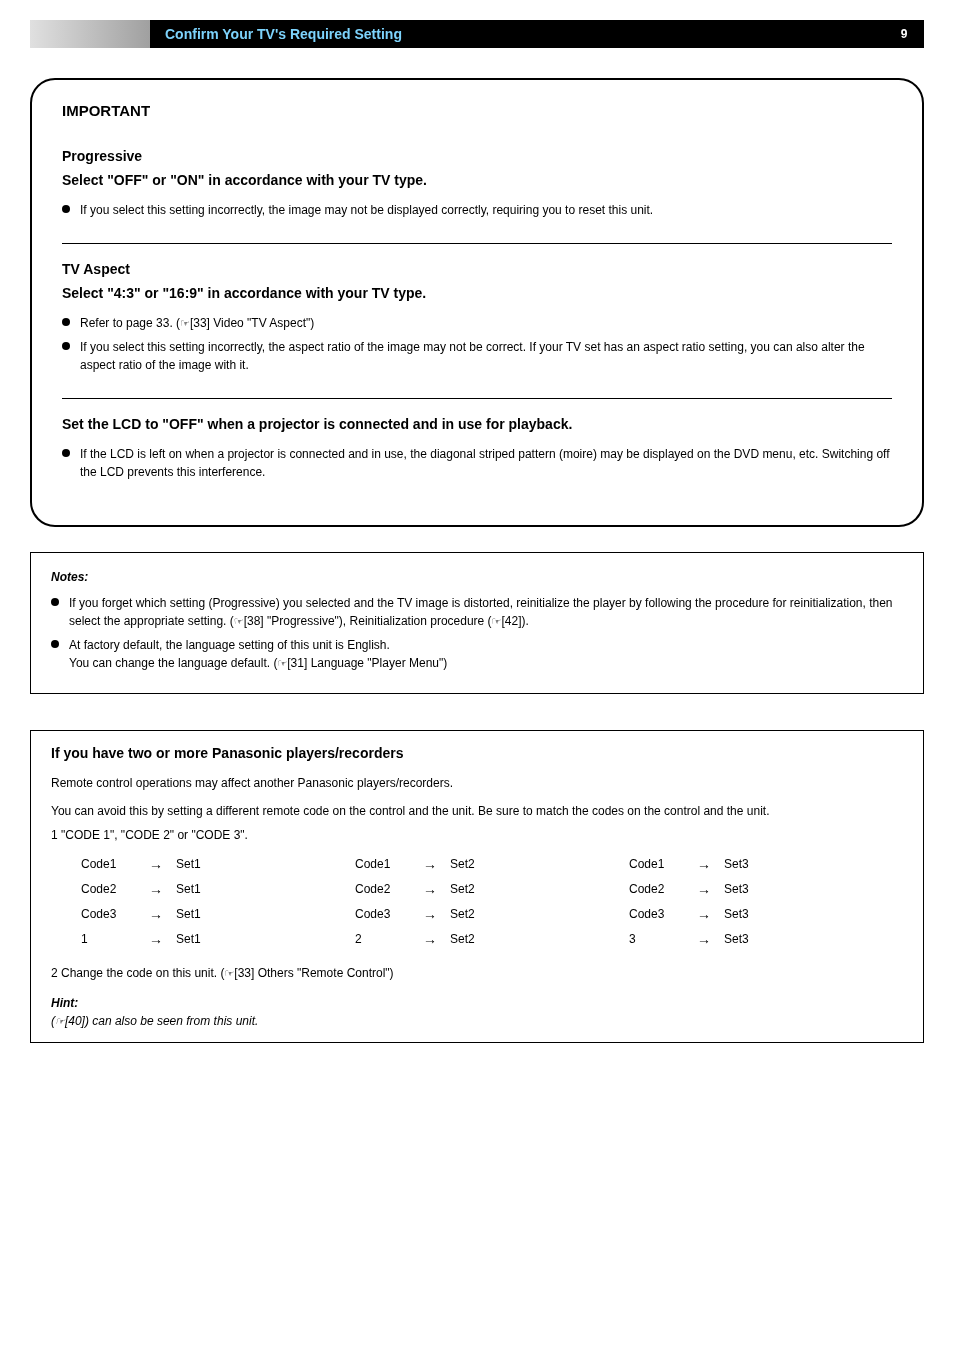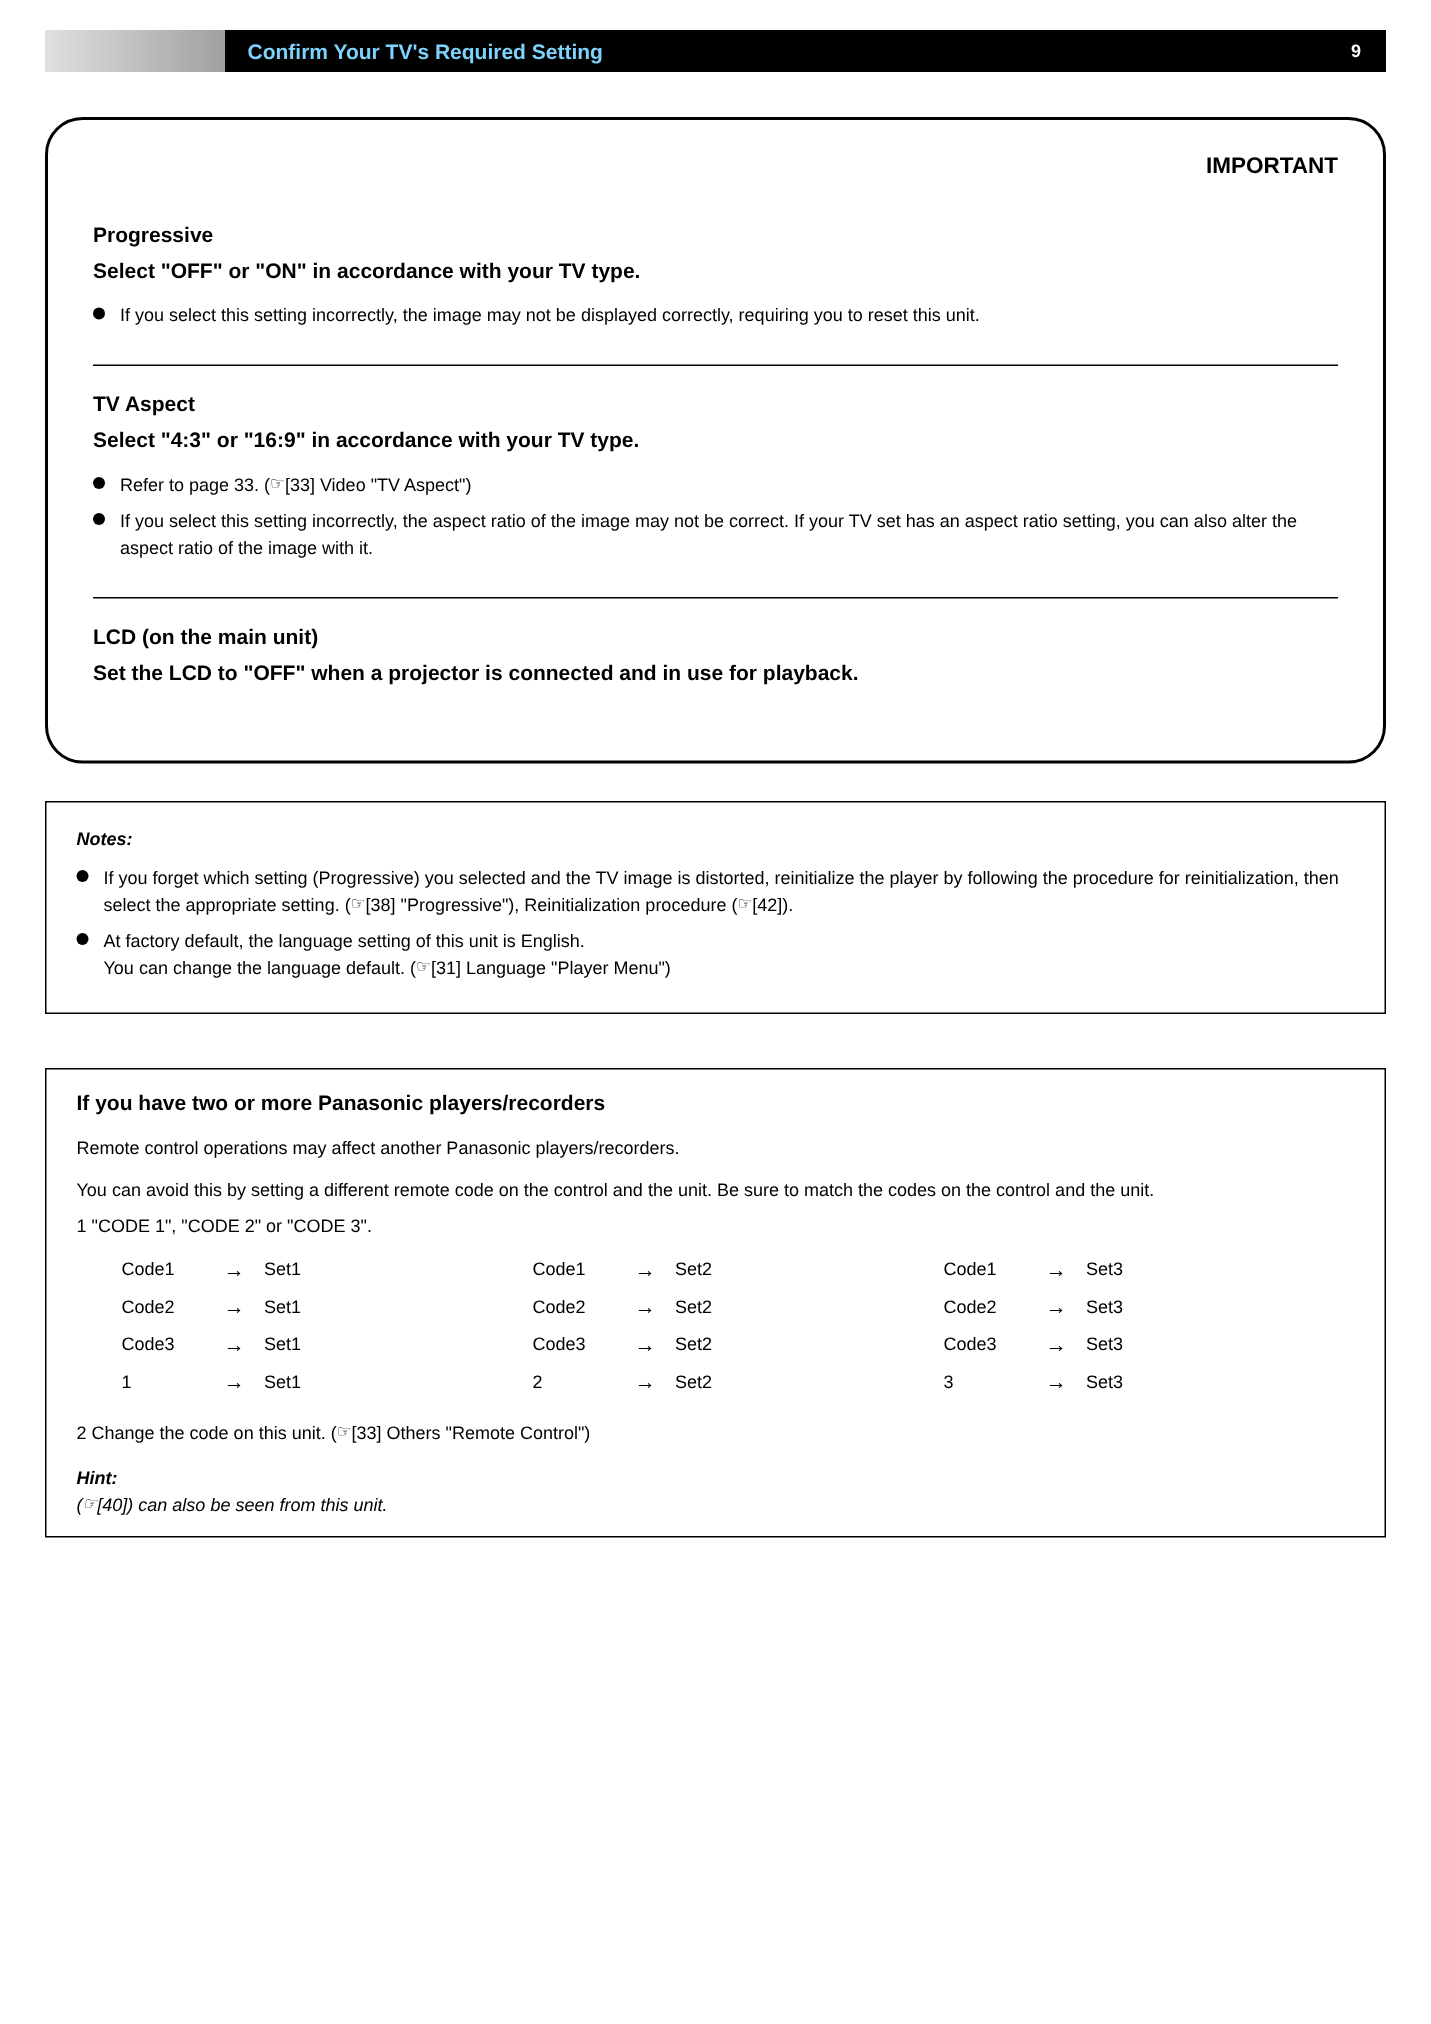--- a/index.html
+++ b/index.html
@@ -56,21 +56,20 @@
       border: 2px solid #000;
       border-radius: 25px;
       padding: 20px 30px;
       margin-bottom: 25px;
     }
     
     .warning-title {
       font-size: 15px;
       font-weight: bold;
       margin-bottom: 15px;
-      text-align: right;
     }
     
     .warning-section {
       padding: 8px 0 18px 0;
     }
     
     .warning-section + .warning-section {
       border-top: 1px solid #000;
       padding-top: 15px;
     }
@@ -227,22 +226,27 @@
         </span>
       </li>
       <li class="bullet-item">
         <span class="bullet-dot"></span>
         <span class="bullet-text">If you select this setting incorrectly, the aspect ratio of the image may not be correct. If your TV set has an aspect ratio setting, you can also alter the aspect ratio of the image with it.</span>
       </li>
     </ul>
   </div>
 
   <div class="warning-section">
-    <div class="warning-label">LCD (on the main unit)</div>
     <div class="warning-action">Set the LCD to "OFF" when a projector is connected and in use for playback.</div>
+    <ul class="bullet-list">
+      <li class="bullet-item">
+        <span class="bullet-dot"></span>
+        <span class="bullet-text">If the LCD is left on when a projector is connected and in use, the diagonal striped pattern (moire) may be displayed on the DVD menu, etc. Switching off the LCD prevents this interference.</span>
+      </li>
+    </ul>
   </div>
 </div>
 
 <div class="note-box">
   <div class="note-label">Notes:</div>
   <ul class="bullet-list">
     <li class="bullet-item">
       <span class="bullet-dot"></span>
       <span class="bullet-text">
         <span>If you forget which setting (Progressive) you selected and the TV image is distorted, reinitialize the player by following the procedure for reinitialization, then select the appropriate setting. (</span><span class="pointer-icon ref-icon"></span><span>[38] "Progressive"),</span><span> Reinitialization procedure (</span><span class="pointer-icon ref-icon"></span><span>[42]).</span>

